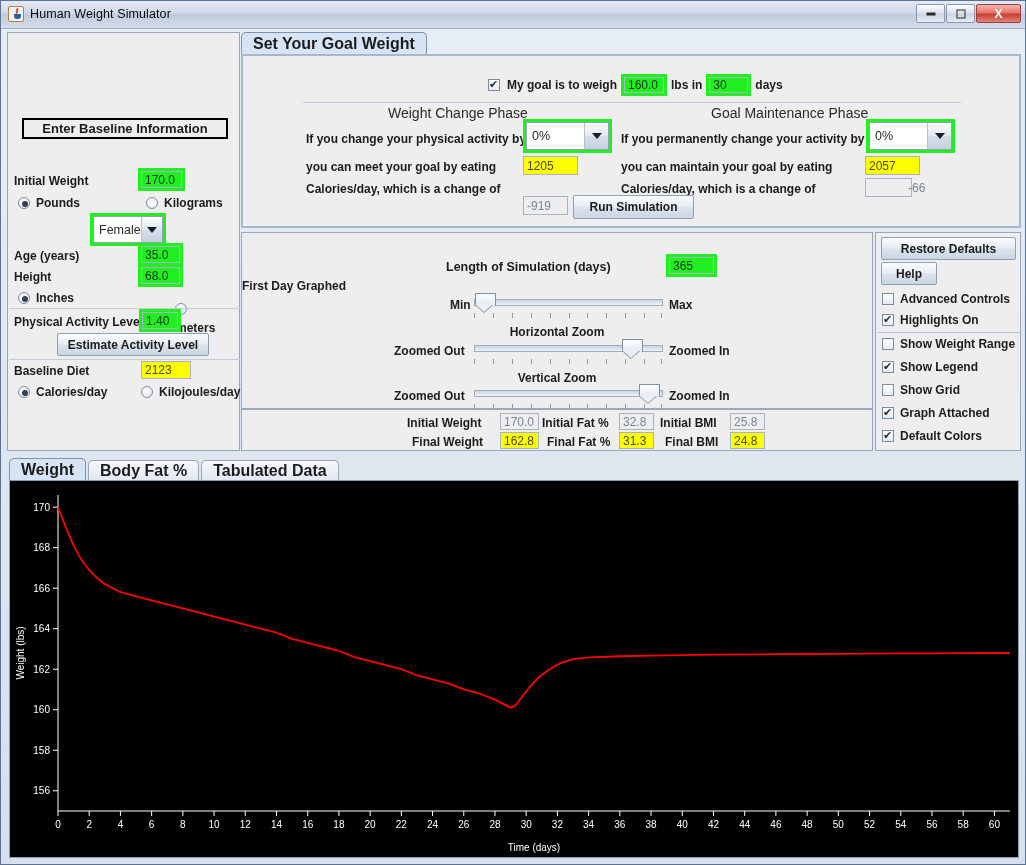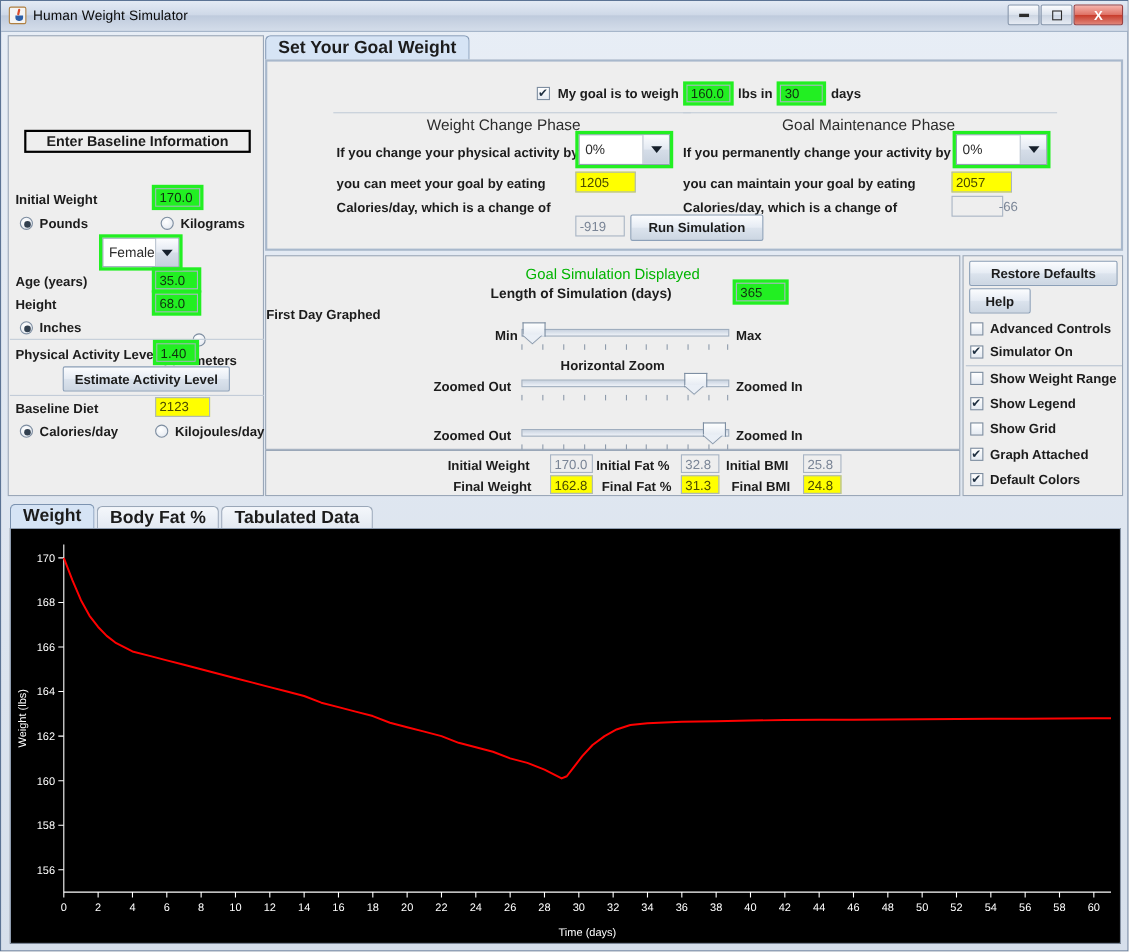--- a/index.html
+++ b/index.html
@@ -224,23 +224,20 @@
     </div>
     <span class="lbl" style="position:absolute;left:378px;top:104px;">you can maintain your goal by eating</span>
     <div class="fld yellow" style="position:absolute;left:622px;top:100px;width:55px;height:19px;">2057</div>
     <span class="lbl" style="position:absolute;left:378px;top:126px;">Calories/day, which is a change of</span>
     <div class="fld ro" style="position:absolute;left:622px;top:122px;width:45px;height:19px;padding-left:42px;">-66</div>
 
     <div class="tbtn" style="position:absolute;left:330px;top:139px;width:121px;height:24px;">Run Simulation</div>
   </div>
 
   <div style="position:absolute;left:240px;top:231px;width:632px;height:177px;border:1px solid #9aa7b8;background:#eee;">
-    <div style="position:absolute;left:0;top:9px;width:630px;text-align:center;">
-      <span style="font-size:13.5px;color:#00b400;">Goal Simulation Displayed</span>
-    </div>
     <span class="lbl" style="position:absolute;left:204px;top:27px;font-size:12.5px;">Length of Simulation (days)</span>
     <div class="fld green hl-green" style="position:absolute;left:427px;top:24px;width:45px;height:17px;">365</div>
 
     <div style="position:absolute;left:0;top:46px;width:630px;text-align:left;">
       <span class="lbl">First Day Graphed</span>
     </div>
     <span class="lbl" style="position:absolute;left:208px;top:65px;">Min</span>
     <span class="lbl" style="position:absolute;left:427px;top:65px;">Max</span>
     <div class="slider" style="position:absolute;left:232px;top:58px;width:189px;">
       <div class="strack"></div>
@@ -276,20 +273,23 @@
           <span style="left:40%"></span>
           <span style="left:50%"></span>
         <span style="left:60%"></span>
           <span style="left:70%"></span>
           <span style="left:80%"></span>
         <span style="left:90%"></span>
           <span style="left:99%"></span>
       </div>
     </div>
 
+    <div style="position:absolute;left:0;top:138px;width:630px;text-align:center;">
+      <span class="lbl">Vertical Zoom</span>
+    </div>
     <span class="lbl" style="position:absolute;left:152px;top:156px;">Zoomed Out</span>
     <span class="lbl" style="position:absolute;left:427px;top:156px;">Zoomed In</span>
     <div class="slider" style="position:absolute;left:232px;top:149px;width:189px;">
       <div class="strack"></div>
       <div class="sthumb" style="left:165px;"></div>
       <div class="sticks">
         <span style="left:0%"></span>
           <span style="left:10%"></span>
           <span style="left:20%"></span>
         <span style="left:30%"></span>
@@ -323,21 +323,21 @@
   <div style="position:absolute;left:874px;top:231px;width:146px;height:219px;background:#eee;border:1px solid #9aa7b8;">
     <div class="tbtn" style="position:absolute;left:5px;top:4px;width:135px;height:23px;">Restore Defaults</div>
     <div class="tbtn" style="position:absolute;left:5px;top:29px;width:56px;height:23px;">Help</div>
 
     <div class="rrow" style="position:absolute;left:6px;top:59px;">
       <span class="cbx"></span>
       <span class="lbl">Advanced Controls</span>
     </div>
     <div class="rrow" style="position:absolute;left:6px;top:80px;">
       <span class="cbx on"></span>
-      <span class="lbl">Simulator On</span>
+      <span class="lbl">Highlights On</span>
     </div>
     <div style="position:absolute;left:2px;top:99px;width:142px;height:1px;background:#b9c4d2;"></div>
     <div class="rrow" style="position:absolute;left:6px;top:104px;">
       <span class="cbx"></span>
       <span class="lbl">Show Weight Range</span>
     </div>
     <div class="rrow" style="position:absolute;left:6px;top:127px;">
       <span class="cbx on"></span>
       <span class="lbl">Show Legend</span>
     </div>

